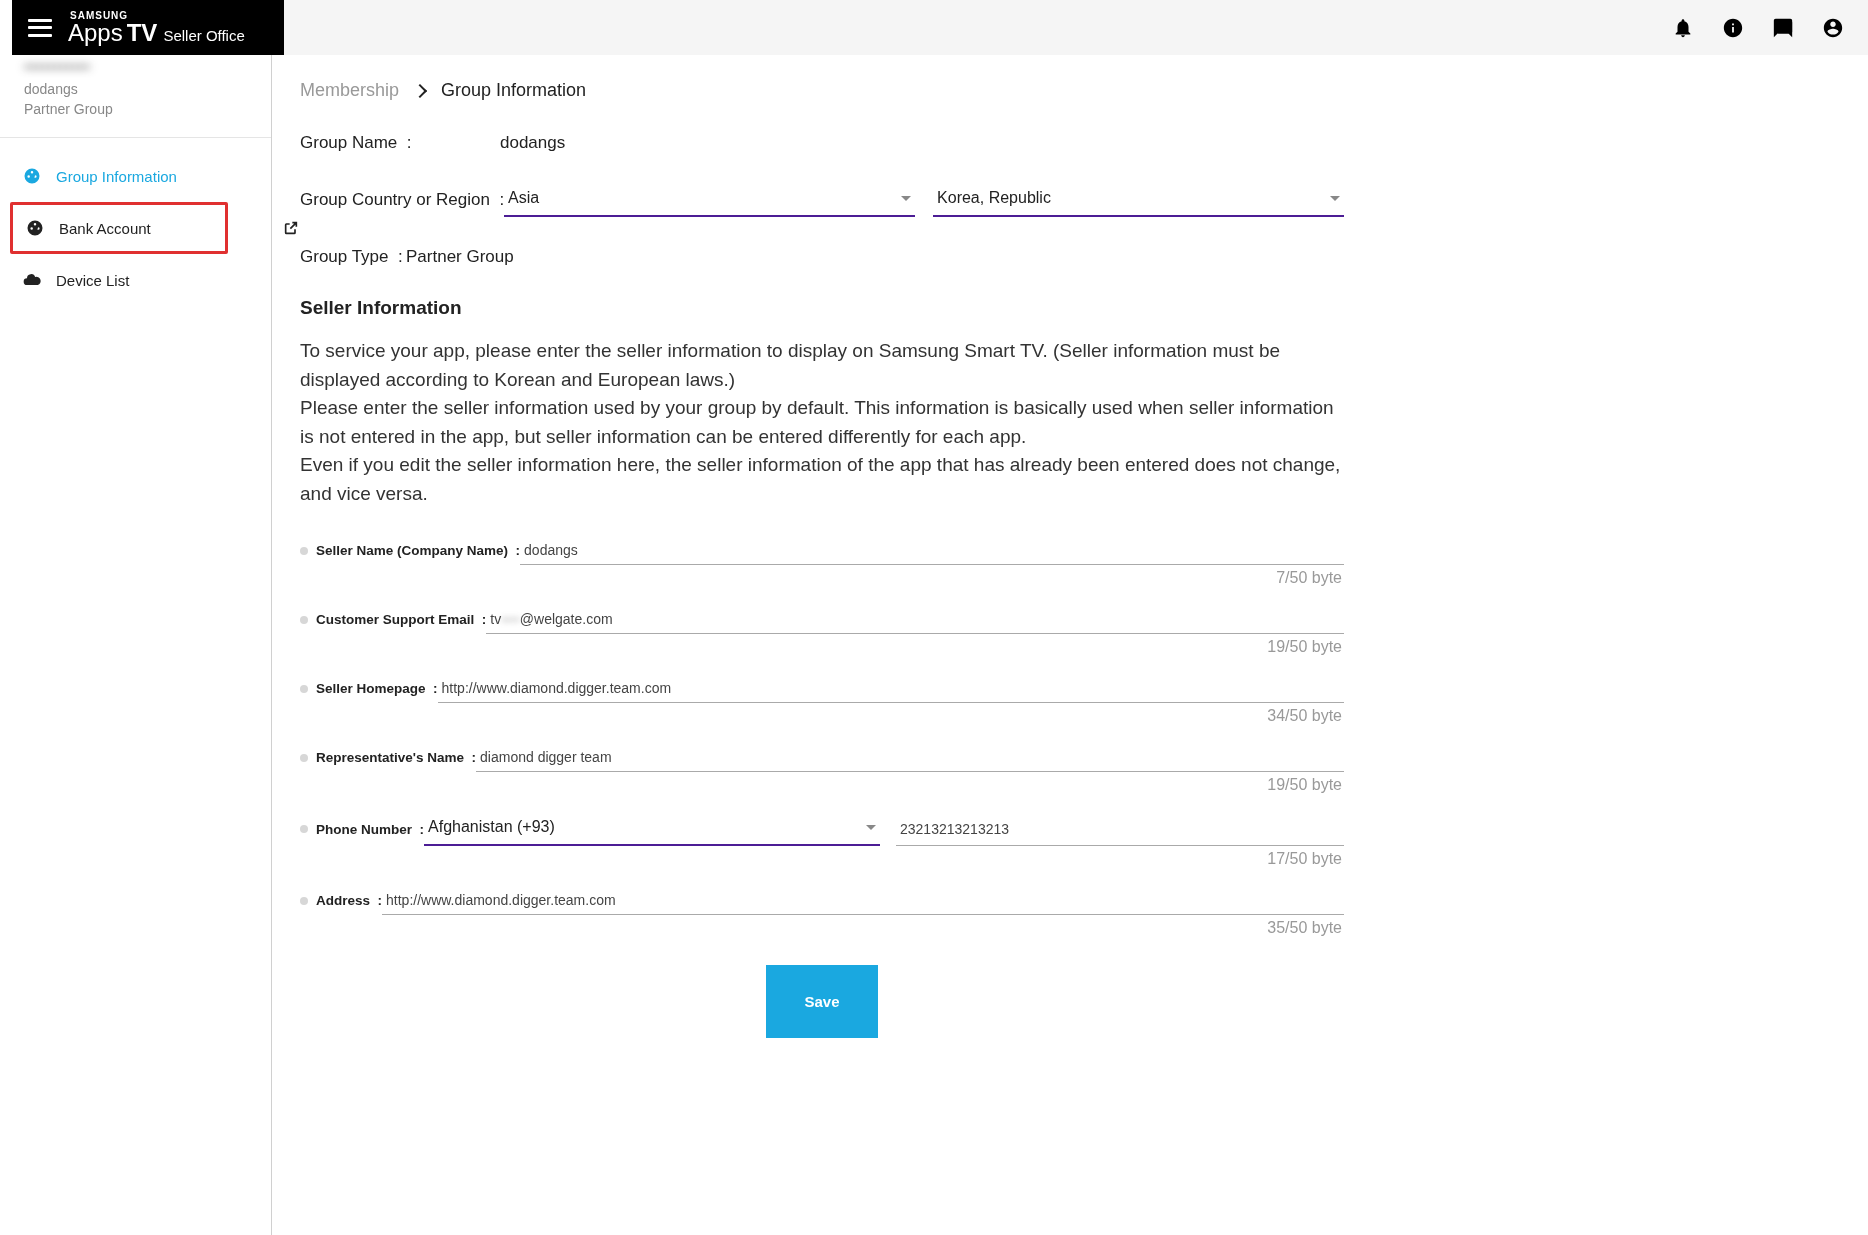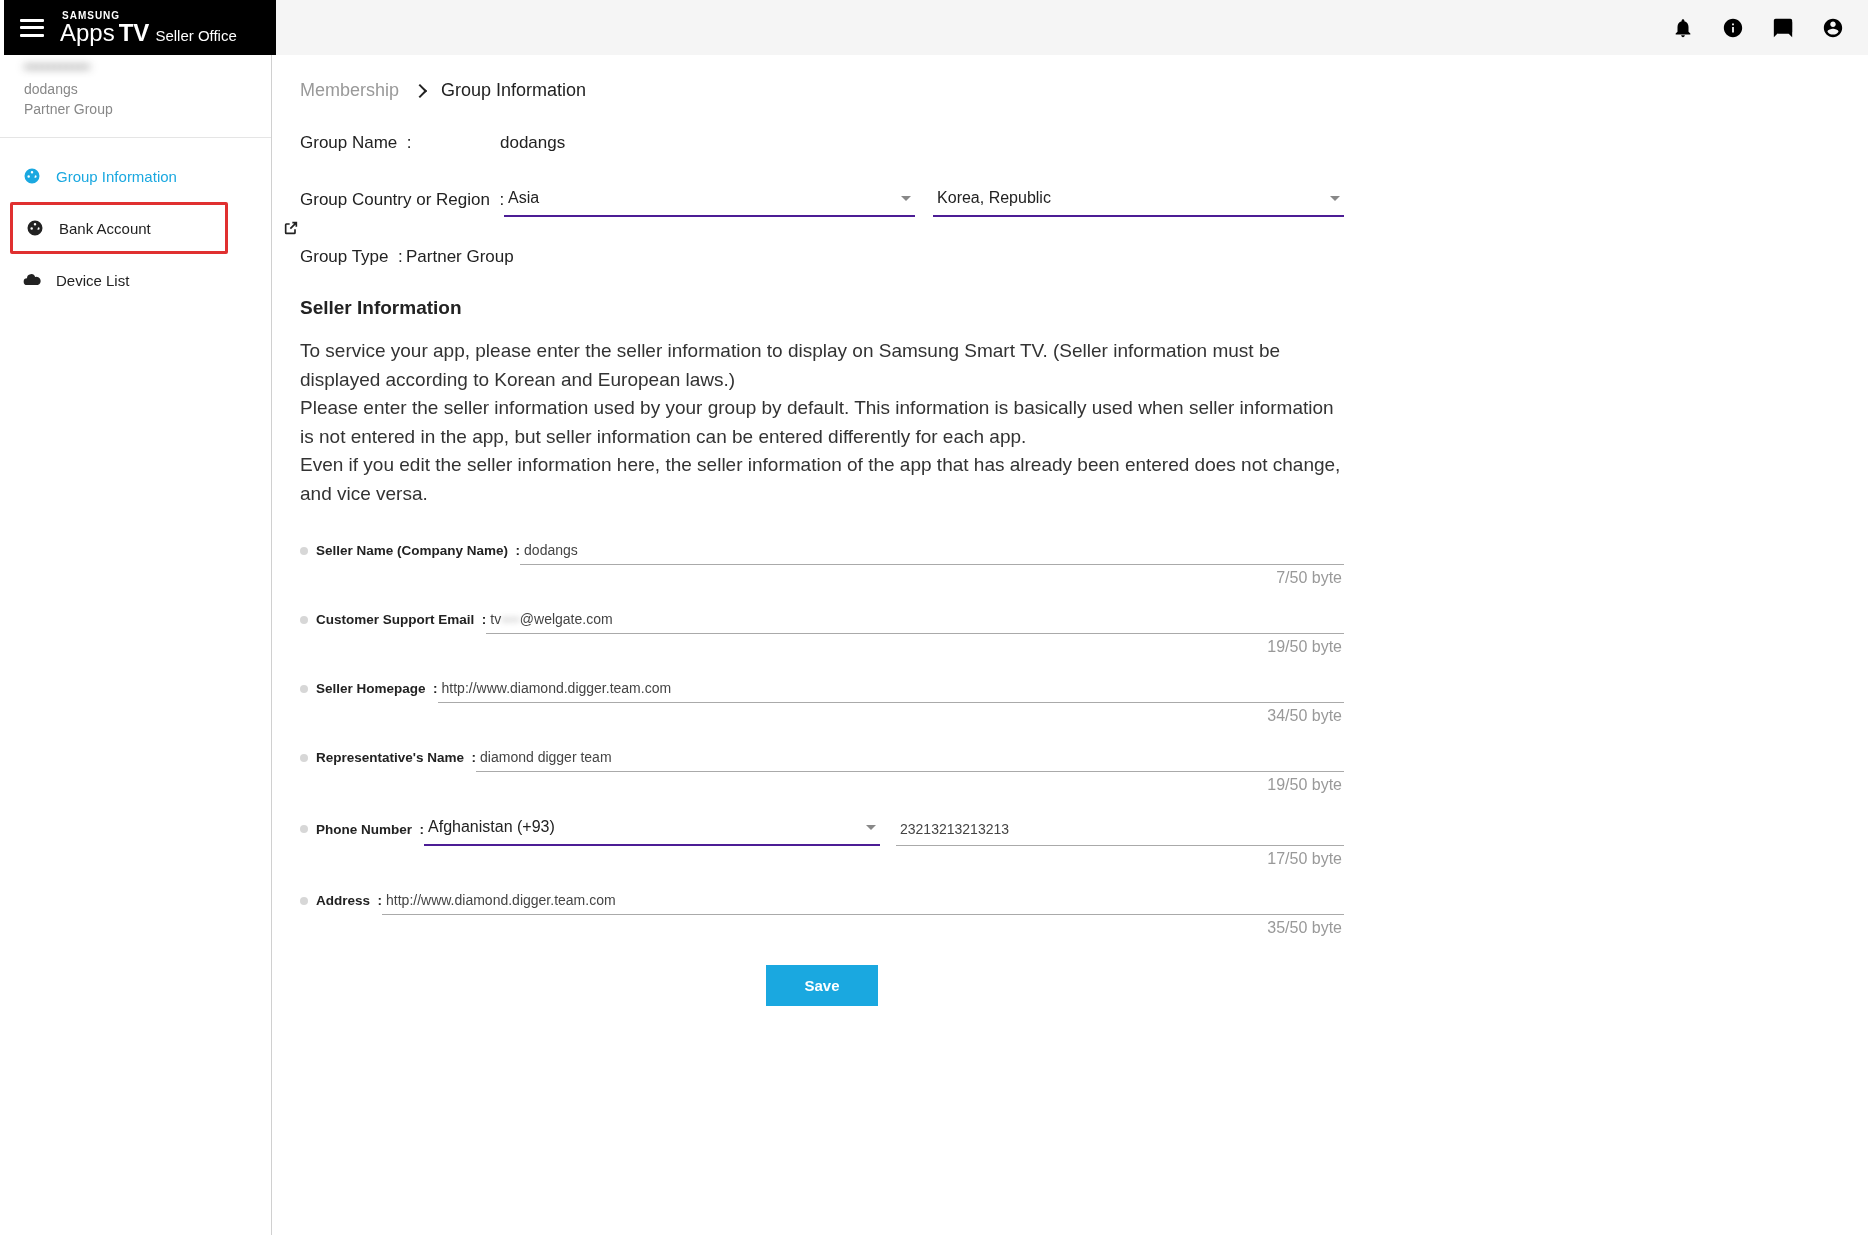--- a/index.html
+++ b/index.html
@@ -1,20 +1,20 @@
 <!DOCTYPE html>
 <html><head>
 <meta charset="utf-8">
 <style>
 * { box-sizing: border-box; margin: 0; padding: 0; }
 body { font-family: -apple-system, BlinkMacSystemFont, "Segoe UI", Arial, sans-serif; color: #222; background: #fff; }
 .app { display: flex; min-height: 100vh; }
 
 
-.topbar { position: fixed; top: 0; left: 4px; right: 0; height: 55px; display: flex; z-index: 10; }
+.topbar { position: fixed; top: 0; left: 12px; right: 0; height: 55px; display: flex; z-index: 10; }
 .topbar-left { width: 272px; background: #000; display: flex; align-items: center; padding: 0 16px; gap: 16px; }
 .hamburger { width: 24px; height: 18px; display: flex; flex-direction: column; justify-content: space-between; cursor: pointer; }
 .hamburger span { display: block; height: 3px; background: #fff; border-radius: 1px; }
 .brand { display: flex; flex-direction: column; color: #fff; line-height: 1; }
 .brand-top { font-size: 10px; font-weight: 700; letter-spacing: 1px; margin-left: 2px; }
 .brand-main { display: flex; align-items: baseline; gap: 4px; }
 .brand-apps { font-size: 24px; font-weight: 400; }
 .brand-tv { font-size: 24px; font-weight: 700; }
 .brand-so { font-size: 15px; font-weight: 300; margin-left: 2px; }
 .topbar-right { flex: 1; background: #f5f5f5; display: flex; align-items: center; justify-content: flex-end; padding-right: 24px; gap: 28px; }
@@ -58,21 +58,21 @@
 .bullet { width: 8px; height: 8px; border-radius: 50%; background: #d7d7d7; margin-right: 8px; flex-shrink: 0; }
 .form-label { min-width: 180px; font-weight: 600; font-size: 13.5px; }
 .form-input { flex: 1; border: none; border-bottom: 1px solid #aaa; padding: 6px 4px; font-size: 14px; color: #444; background: transparent; }
 .byte-count { text-align: right; font-size: 16px; color: #999; padding-right: 2px; margin-top: 2px; }
 .form-input-group { flex: 1; display: flex; flex-direction: column; }
 .phone-row { display: flex; gap: 16px; flex: 1; }
 .phone-select { width: 168px; }
 .blurred-part { filter: blur(3px); }
 
 .save-btn-row { display: flex; justify-content: center; margin-top: 28px; }
-.save-btn { background: #1aa8e0; color: #fff; border: none; padding: 12px 38px; font-size: 15px; font-weight: 600; cursor: pointer; }
+.save-btn { background: #1aa8e0; color: #fff; border: none; padding: 28px 38px; font-size: 15px; font-weight: 600; cursor: pointer; }
 </style>
 </head>
 <body>
 
 <div class="topbar">
   <div class="topbar-left">
     <div class="hamburger">
       <span></span>
         <span></span>
         <span></span>

